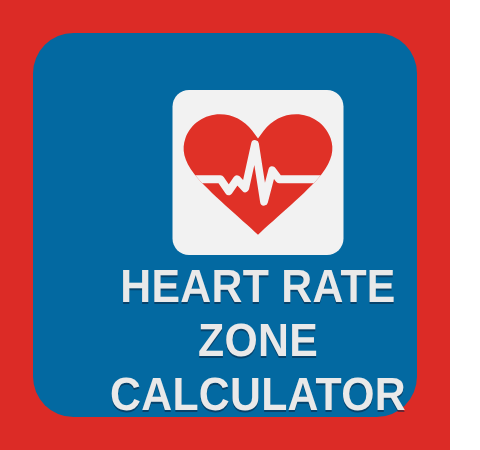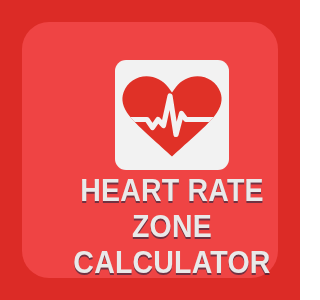--- a/index.html
+++ b/index.html
@@ -19,21 +19,21 @@
     position: absolute;
     inset: 0;
     background: #dc2b26;
   }
   .badge-panel {
     position: absolute;
     left: 22px;
     top: 22px;
     width: 256px;
     height: 256px;
-    background: #ef4444;
+    background: #0369a1;
     border-radius: 27px;
   }
   .icon-card {
     position: absolute;
     left: 93px;
     top: 38px;
     width: 114px;
     height: 110px;
     background: #f2f2f2;
     border-radius: 11px;

